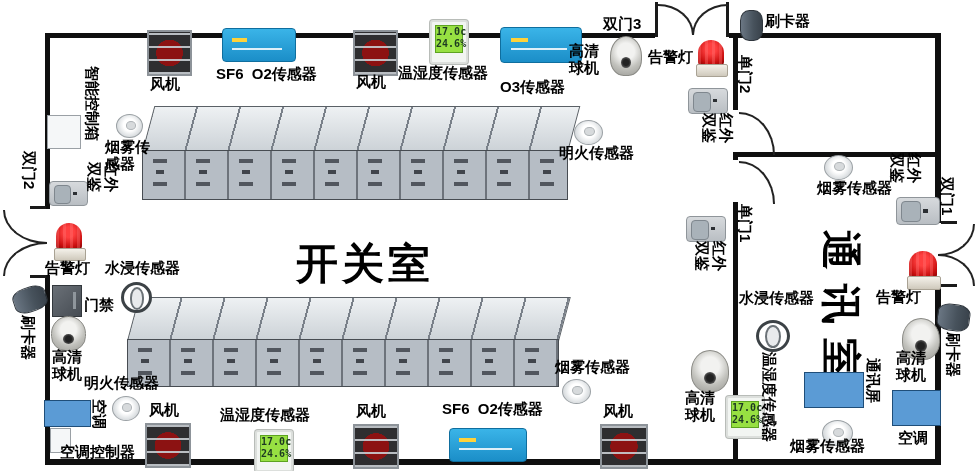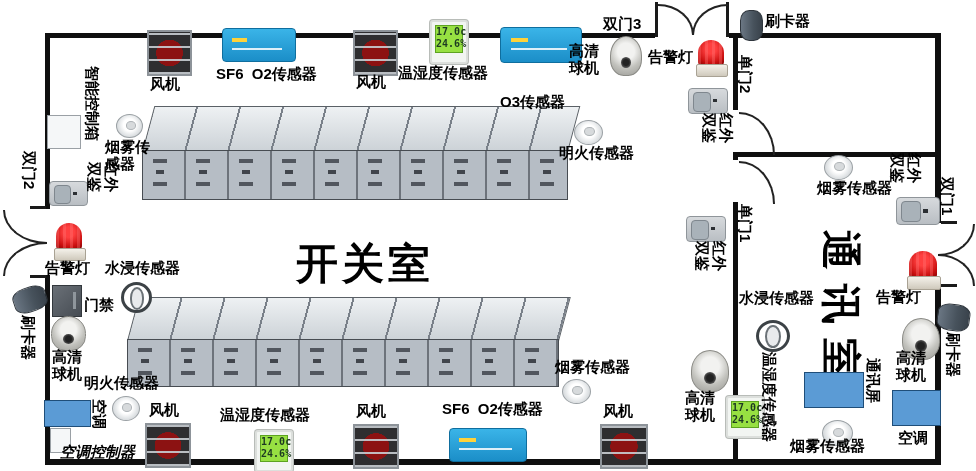--- a/index.html
+++ b/index.html
@@ -134,21 +134,21 @@
 
   <div class="fan" style="left:353px;top:30px;width:41px;height:42px;"></div>
   <div class="lbl" style="left:356px;top:74px;">风机</div>
 
   <div class="lcd" style="left:430px;top:20px;width:34px;height:40px;">
     <div class="scr"><span>17.0c</span><br><span>24.6%</span></div>
   </div>
   <div class="lbl" style="left:398px;top:65px;">温湿度传感器</div>
 
   <div class="bluebox" style="left:500px;top:27px;width:80px;height:34px;"></div>
-  <div class="lbl" style="left:500px;top:94px;text-align:center;">O3传感器</div>
+  <div class="lbl" style="left:500px;top:79px;text-align:center;">O3传感器</div>
 
   <div class="lbl" style="left:569px;top:43px;">高清
 球机</div>
   <div class="cam" style="left:610px;top:36px;width:30px;height:38px;"></div>
 
   <div class="lbl" style="left:648px;top:49px;">告警灯</div>
   <div class="alarm" style="left:696px;top:40px;width:30px;height:37px;">
     <div class="dome"></div>
       <div class="base"></div>
   </div>
@@ -186,21 +186,21 @@
   <div class="lbl" style="left:52px;top:349px;">高清
 球机</div>
 
   <div class="lbl" style="left:84px;top:375px;">明火传感器</div>
   <div class="smoke" style="left:112px;top:396px;width:26px;height:23px;"></div>
 
   <div class="bluerect" style="left:44px;top:400px;width:45px;height:25px;"></div>
   <div class="vlabel" style="left:107px;top:399px;">空调</div>
 
   <div class="whitebox" style="left:50px;top:428px;width:19px;height:23px;"></div>
-  <div class="lbl" style="left:60px;top:444px;font-style:italic;">空调控制器</div>
+  <div class="lbl" style="left:60px;top:444px;">空调控制器</div>
 
   <div class="lbl" style="left:149px;top:402px;">风机</div>
   <div class="fan" style="left:145px;top:423px;width:42px;height:41px;"></div>
 
   <div class="lbl" style="left:220px;top:407px;">温湿度传感器</div>
   <div class="lcd" style="left:255px;top:430px;width:34px;height:38px;">
     <div class="scr"><span>17.0c</span><br><span>24.6%</span></div>
   </div>
 
   <div class="lbl" style="left:356px;top:403px;">风机</div>

